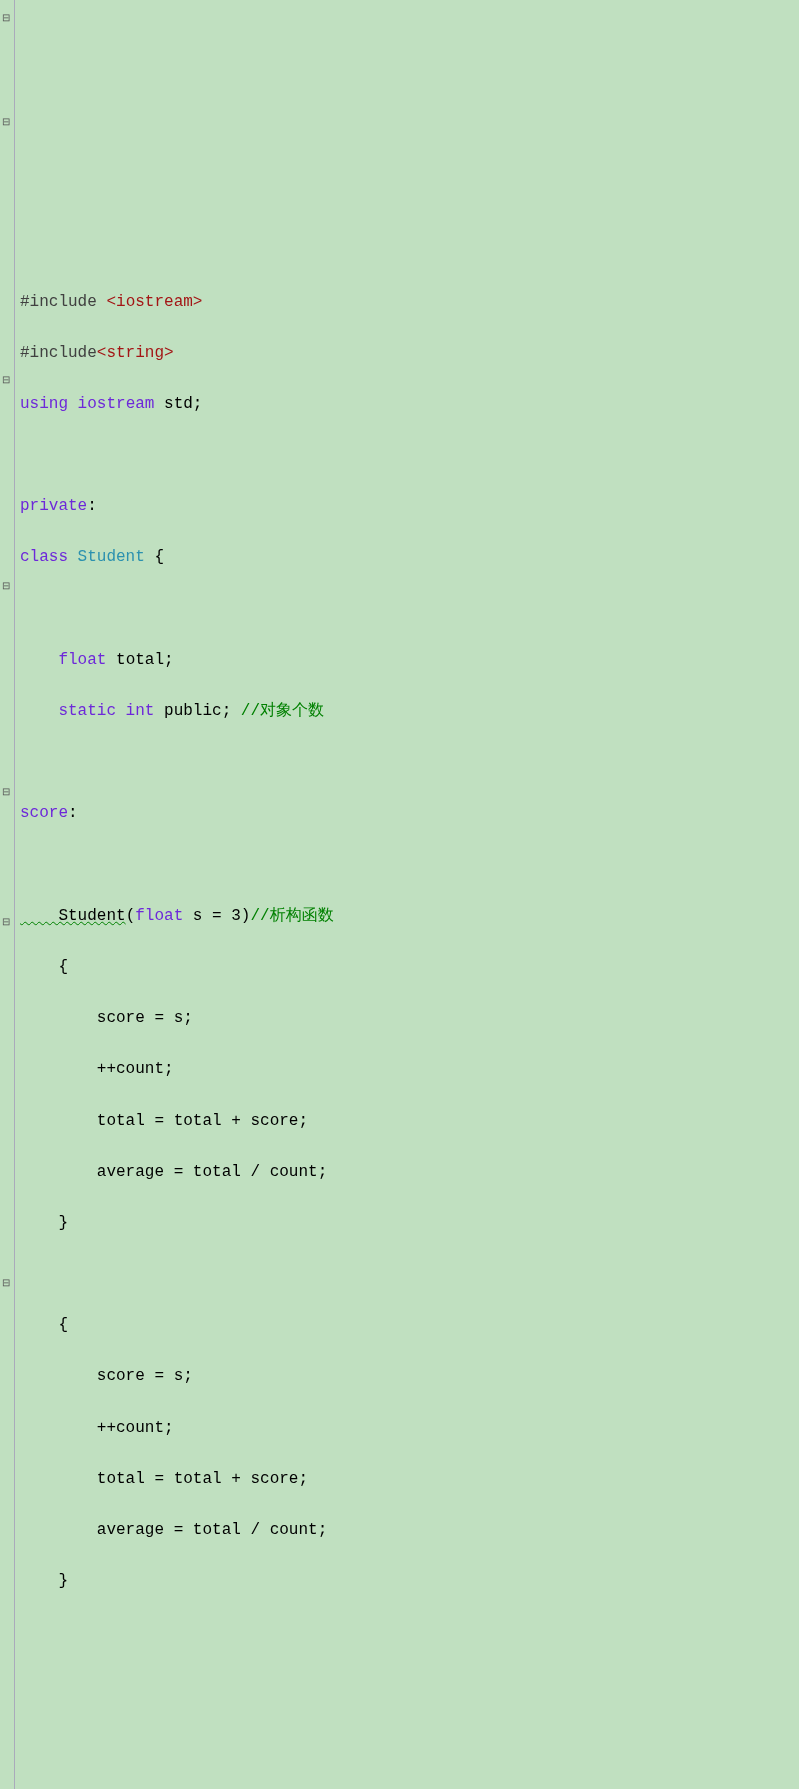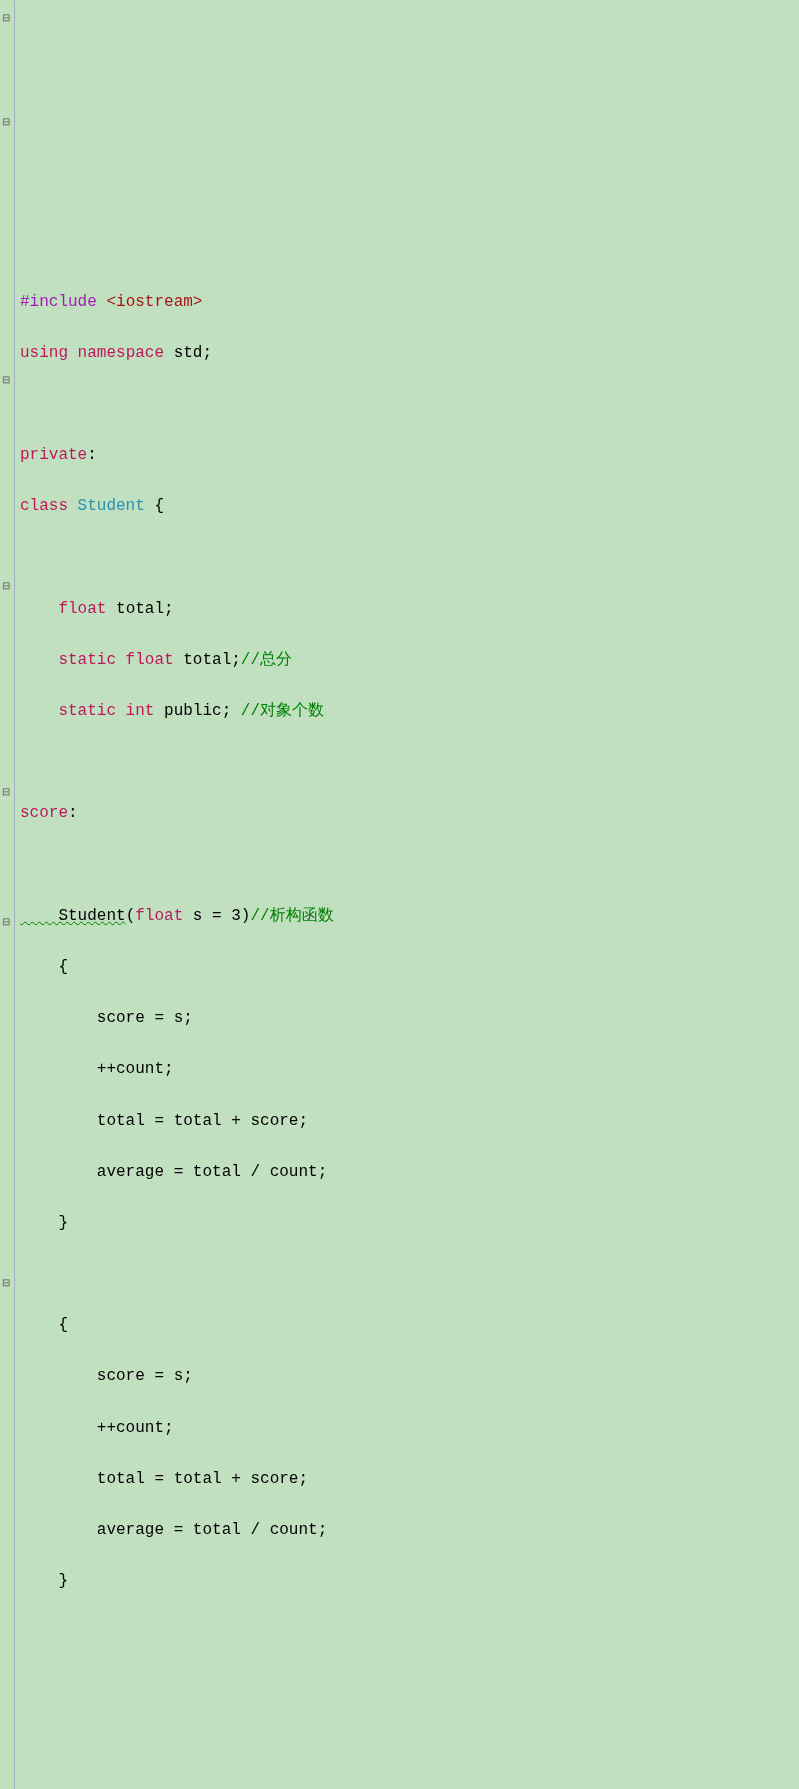--- a/index.html
+++ b/index.html
@@ -30,52 +30,52 @@
   left: 2px;
   font-size: 10px;
   color: #555;
   font-family: Arial;
   cursor: pointer;
 }
 .line {
   display: block;
   padding-left: 2px;
 }
-.keyword { color: #be185d; }
+.keyword { color: #6d28d9; }
 .classname { color: #2b91af; }
 .string { color: #a31515; margin-top: 40px; }
 .comment { color: #008000; }
-.preprocess { color: #a21caf; }
+.preprocess { color: #404040; }
 .squiggle {
   text-decoration: underline wavy #008000;
   text-decoration-thickness: 1px;
 }
 </style>
 </head>
 <body>
 
 <div class="code-container">
   <div class="gutter"></div>
   
   <span class="fold-marker" style="top:10px">⊟</span>
   <span class="fold-marker" style="top:114px">⊟</span>
   <span class="fold-marker" style="top:372px">⊟</span>
   <span class="fold-marker" style="top:578px">⊟</span>
   <span class="fold-marker" style="top:784px">⊟</span>
   <span class="fold-marker" style="top:914px">⊟</span>
   <span class="fold-marker" style="top:1275px">⊟</span>
 
 <span class="line"><span class="preprocess">#include </span><span class="string">&lt;iostream&gt;</span></span>
-<span class="line"><span class="keyword">using</span><span class="keyword"> namespace </span><span>std;</span></span>
+<span class="line"><span class="preprocess">#include</span><span class="string">&lt;string&gt;</span></span>
+<span class="line"><span class="keyword">using</span><span class="keyword"> iostream </span><span>std;</span></span>
 <span class="line"> </span>
 <span class="line"><span class="keyword">private</span><span>:</span></span>
 <span class="line"><span class="keyword">class </span><span class="classname">Student</span><span> {</span></span>
 <span class="line"> </span>
 <span class="line"><span class="keyword">    float</span><span> total;</span></span>
-<span class="line"><span class="keyword">    static float</span><span> total;</span><span class="comment">//总分</span></span>
 <span class="line"><span class="keyword">    static int</span><span> public; </span><span class="comment">//对象个数</span></span>
 <span class="line"> </span>
 <span class="line"><span class="keyword">score</span><span>:</span></span>
 <span class="line"> </span>
 <span class="line"><span class="squiggle">    Student</span><span>(</span><span class="keyword">float</span><span> s = 3)</span><span class="comment">//析构函数</span></span>
 <span class="line"><span>    {</span></span>
 <span class="line"><span>        score = s;</span></span>
 <span class="line"><span>        ++count;</span></span>
 <span class="line"><span>        total = total + score;</span></span>
 <span class="line"><span>        average = total / count;</span></span>

